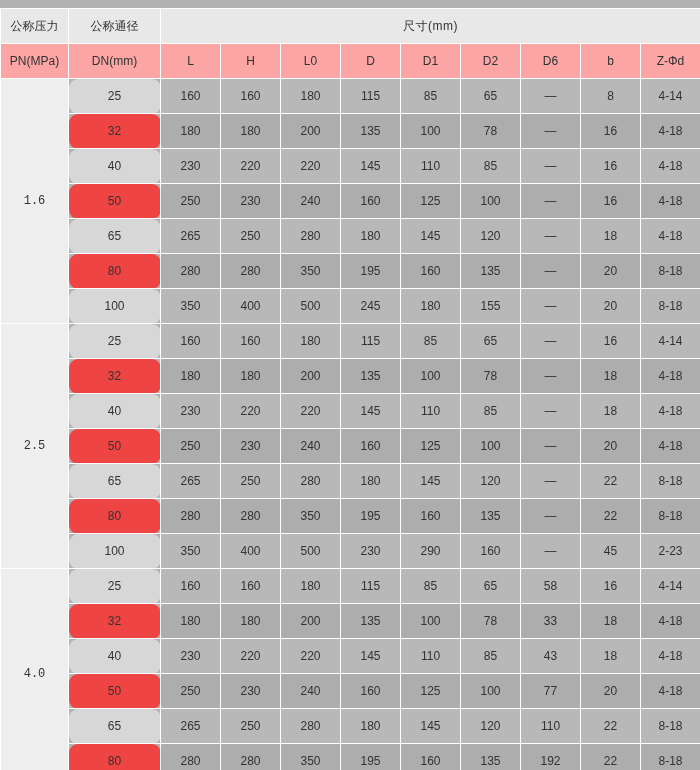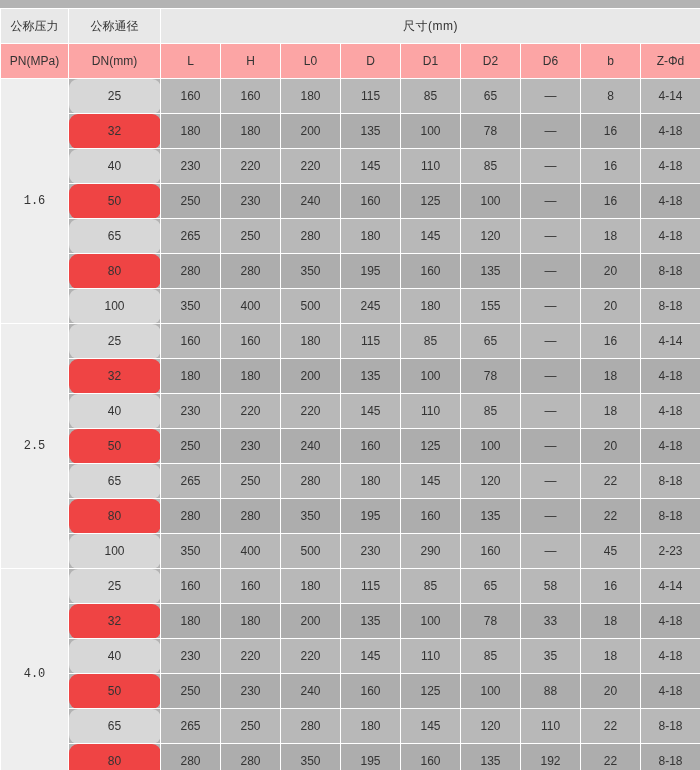--- a/index.html
+++ b/index.html
@@ -309,33 +309,33 @@
         <td class="data-cell alt">4-18</td>
       </tr>
       <tr>
         <td class="dn-cell">40</td>
         <td class="data-cell">230</td>
         <td class="data-cell">220</td>
         <td class="data-cell">220</td>
         <td class="data-cell">145</td>
         <td class="data-cell">110</td>
         <td class="data-cell">85</td>
-        <td class="data-cell">35</td>
+        <td class="data-cell">43</td>
         <td class="data-cell">18</td>
         <td class="data-cell">4-18</td>
       </tr>
       <tr>
         <td class="dn-cell alt">50</td>
         <td class="data-cell alt">250</td>
         <td class="data-cell alt">230</td>
         <td class="data-cell alt">240</td>
         <td class="data-cell alt">160</td>
         <td class="data-cell alt">125</td>
         <td class="data-cell alt">100</td>
-        <td class="data-cell alt">88</td>
+        <td class="data-cell alt">77</td>
         <td class="data-cell alt">20</td>
         <td class="data-cell alt">4-18</td>
       </tr>
       <tr>
         <td class="dn-cell">65</td>
         <td class="data-cell">265</td>
         <td class="data-cell">250</td>
         <td class="data-cell">280</td>
         <td class="data-cell">180</td>
         <td class="data-cell">145</td>

